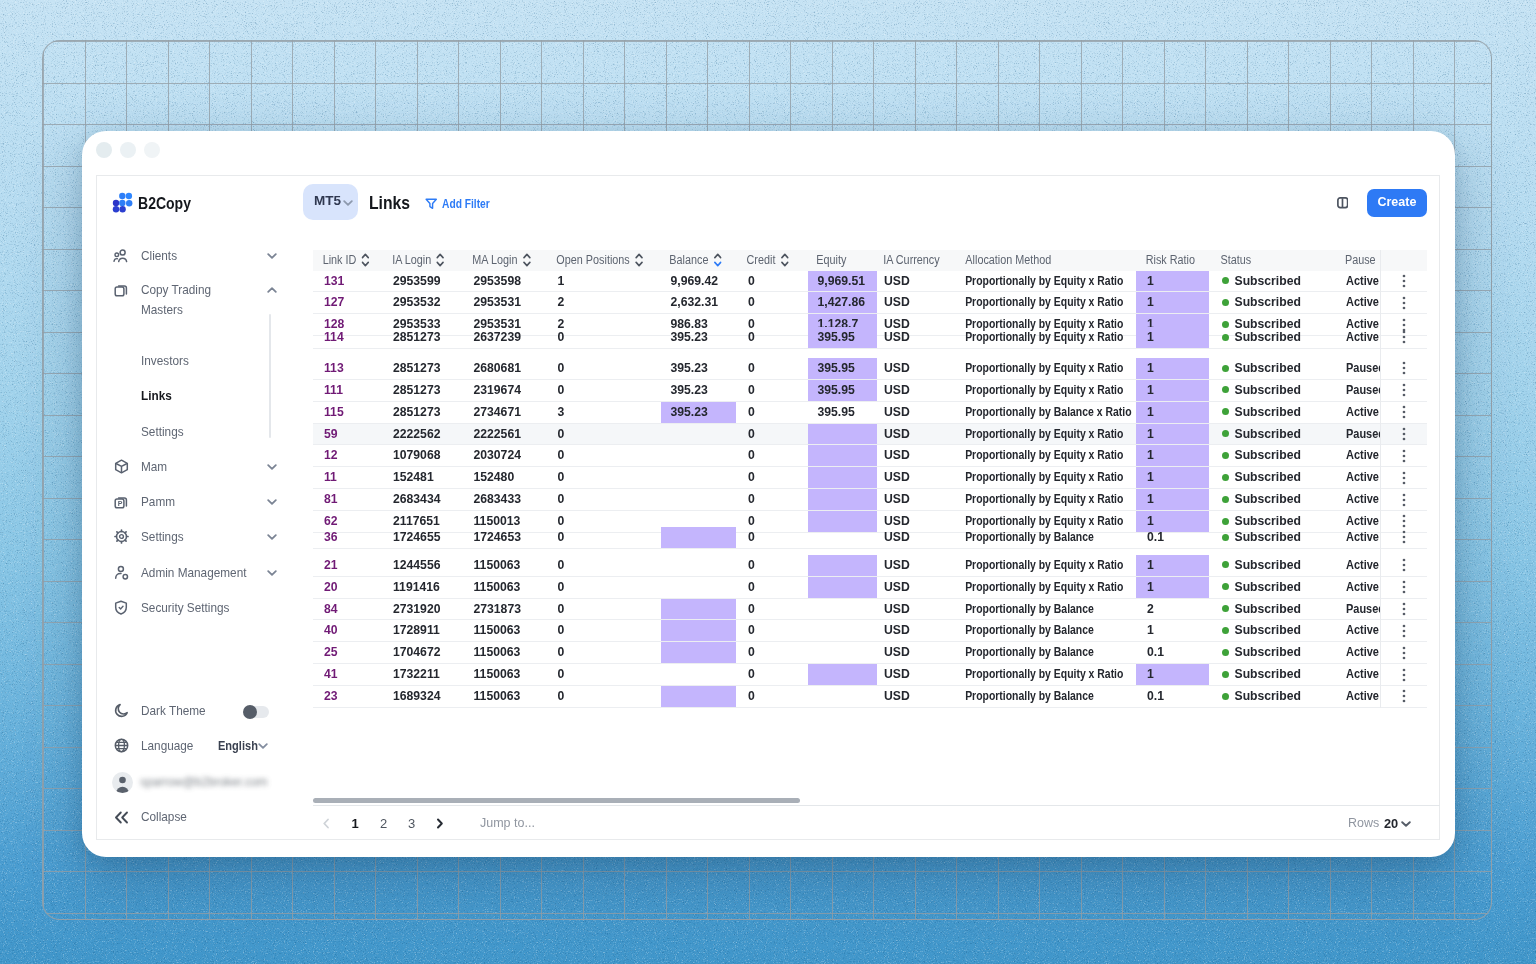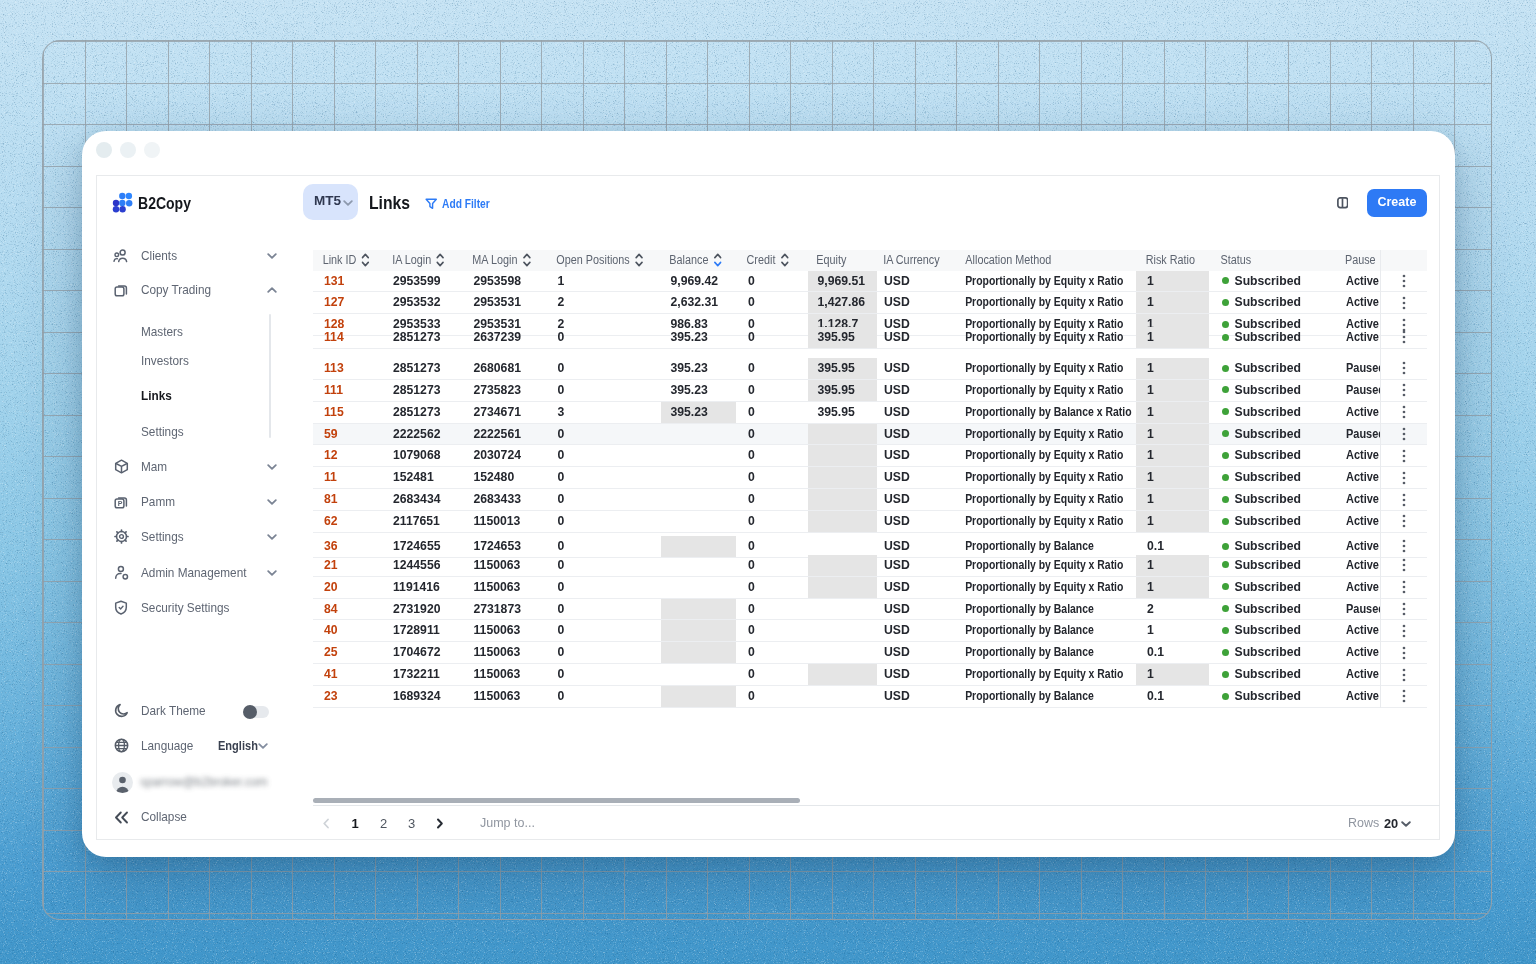--- a/index.html
+++ b/index.html
@@ -34,22 +34,22 @@
 .create{position:absolute;left:1366.9px;top:189px;width:60px;height:27.5px;background:#2e7af5;border-radius:7px;color:#fff;font-size:12.5px;font-weight:600;text-align:center;line-height:27.5px}
 
 .table{position:absolute;left:313px;top:250px;width:1114px}
 .thead{position:absolute;left:0;top:0;width:1114px;height:20.5px;background:#f7f8f9}
 .th{position:absolute;top:0;height:20.5px;display:flex;align-items:center;font-size:12.3px;font-weight:500;color:#5d6470;white-space:nowrap;transform:scaleX(0.88);transform-origin:left center}
 .row{position:absolute;left:0;width:1114px;height:21.87px;border-bottom:1px solid #eceef1}
 .row.alt{background:#f5f7f9}
 .td{position:absolute;top:0;height:20.87px;line-height:20.87px;font-size:12.2px;font-weight:700;color:#24272e;white-space:nowrap;overflow:hidden}
 .td.tx{transform:scaleX(0.856);transform-origin:left center;width:230px;overflow:visible}
 .td.px{transform:scaleX(0.9);transform-origin:left center;width:47.8px;padding-left:10px}
-.td.hl{background:#e5e5e5}
-.lk{color:#c2410c}
+.td.hl{background:#c4b5fd}
+.lk{color:#701a75}
 .dot{display:inline-block;width:7px;height:7px;border-radius:50%;background:#3ea239;margin-right:5.5px;vertical-align:0.5px}
 .act{display:flex;align-items:center;justify-content:center;border-left:1px solid #e9ebee}
 
 .sep{position:absolute;left:313px;top:804.5px;width:1126.6px;height:1px;background:#e4e7ea}
 .sbthumb{position:absolute;left:313px;top:797.5px;width:487px;height:5.5px;border-radius:3px;background:#a9afb7}
 .pgnum{position:absolute;top:815px;height:17px;line-height:17px;font-size:13px;color:#4e555f;text-align:center;width:14px}
 .jump{position:absolute;left:480px;top:815px;height:17px;line-height:17px;font-size:12.5px;color:#9096a0}
 .rows-l{position:absolute;left:1348px;top:815px;height:17px;line-height:17px;font-size:12.5px;color:#9096a0}
 .rows-v{position:absolute;left:1384px;top:815px;height:17px;line-height:17px;font-size:12.8px;font-weight:600;color:#24272e}
 
@@ -116,21 +116,21 @@
       <path d="M4.6 3.1h5.8a2 2 0 0 1 2 2v5.8" stroke="#5a6270" stroke-width="1.5" stroke-linecap="round"></path>
       <rect x="1.2" y="4.1" width="8.7" height="8.7" rx="1.8" stroke="#5a6270" stroke-width="1.5"></rect>
     </svg>
     <span class="mlabel">Copy Trading</span>
     <span class="mchev">
       <svg width="10" height="6" viewBox="0 0 10 6" fill="none">
         <path d="M1.2 4.8 L5 1.2 L8.8 4.8" stroke="#7b8494" stroke-width="1.8" stroke-linecap="round" stroke-linejoin="round"></path>
       </svg>
     </span>
   </div>
-<div class="mitem" style="top:322px">
+<div class="mitem" style="top:300px">
     <span class="mlabel">Masters</span>
   </div>
 <div class="mitem" style="top:351.3px">
     <span class="mlabel">Investors</span>
   </div>
 <div class="mitem" style="top:385.9px">
     <span class="mlabel active">Links</span>
   </div>
 <div class="mitem" style="top:421.8px">
     <span class="mlabel">Settings</span>
@@ -399,21 +399,21 @@
         <svg width="4" height="14" viewBox="0 0 4 14" fill="none">
           <circle cx="2" cy="2" r="1.35" fill="#565c66"></circle>
           <circle cx="2" cy="7" r="1.35" fill="#565c66"></circle>
           <circle cx="2" cy="12" r="1.35" fill="#565c66"></circle>
         </svg>
       </div>
     </div>
     <div class="row" style="top:129.85px">
       <div class="td c-link lk">111</div>
       <div class="td c-ia">2851273</div>
-      <div class="td c-ma">2735823</div>
+      <div class="td c-ma">2319674</div>
       <div class="td c-op">0</div>
       <div class="td c-bal">395.23</div>
       <div class="td c-cr">0</div>
       <div class="td c-eq hl">395.95</div>
       <div class="td c-cur">USD</div>
       <div class="td c-al tx">Proportionally by Equity x Ratio</div>
       <div class="td c-rk hl">1</div>
       <div class="td c-st"><span class="dot"></span>Subscribed</div>
       <div class="td c-pa px">Paused</div>
       <div class="td c-act act">
@@ -543,21 +543,21 @@
       <div class="td c-st"><span class="dot"></span>Subscribed</div>
       <div class="td c-pa px">Active</div>
       <div class="td c-act act">
         <svg width="4" height="14" viewBox="0 0 4 14" fill="none">
           <circle cx="2" cy="2" r="1.35" fill="#565c66"></circle>
           <circle cx="2" cy="7" r="1.35" fill="#565c66"></circle>
           <circle cx="2" cy="12" r="1.35" fill="#565c66"></circle>
         </svg>
       </div>
     </div>
-    <div class="row" style="top:286px">
+    <div class="row" style="top:277px">
       <div class="td c-link lk">36</div>
       <div class="td c-ia">1724655</div>
       <div class="td c-ma">1724653</div>
       <div class="td c-op">0</div>
       <div class="td c-bal hl"></div>
       <div class="td c-cr">0</div>
       <div class="td c-eq"></div>
       <div class="td c-cur">USD</div>
       <div class="td c-al tx">Proportionally by Balance</div>
       <div class="td c-rk">0.1</div>

